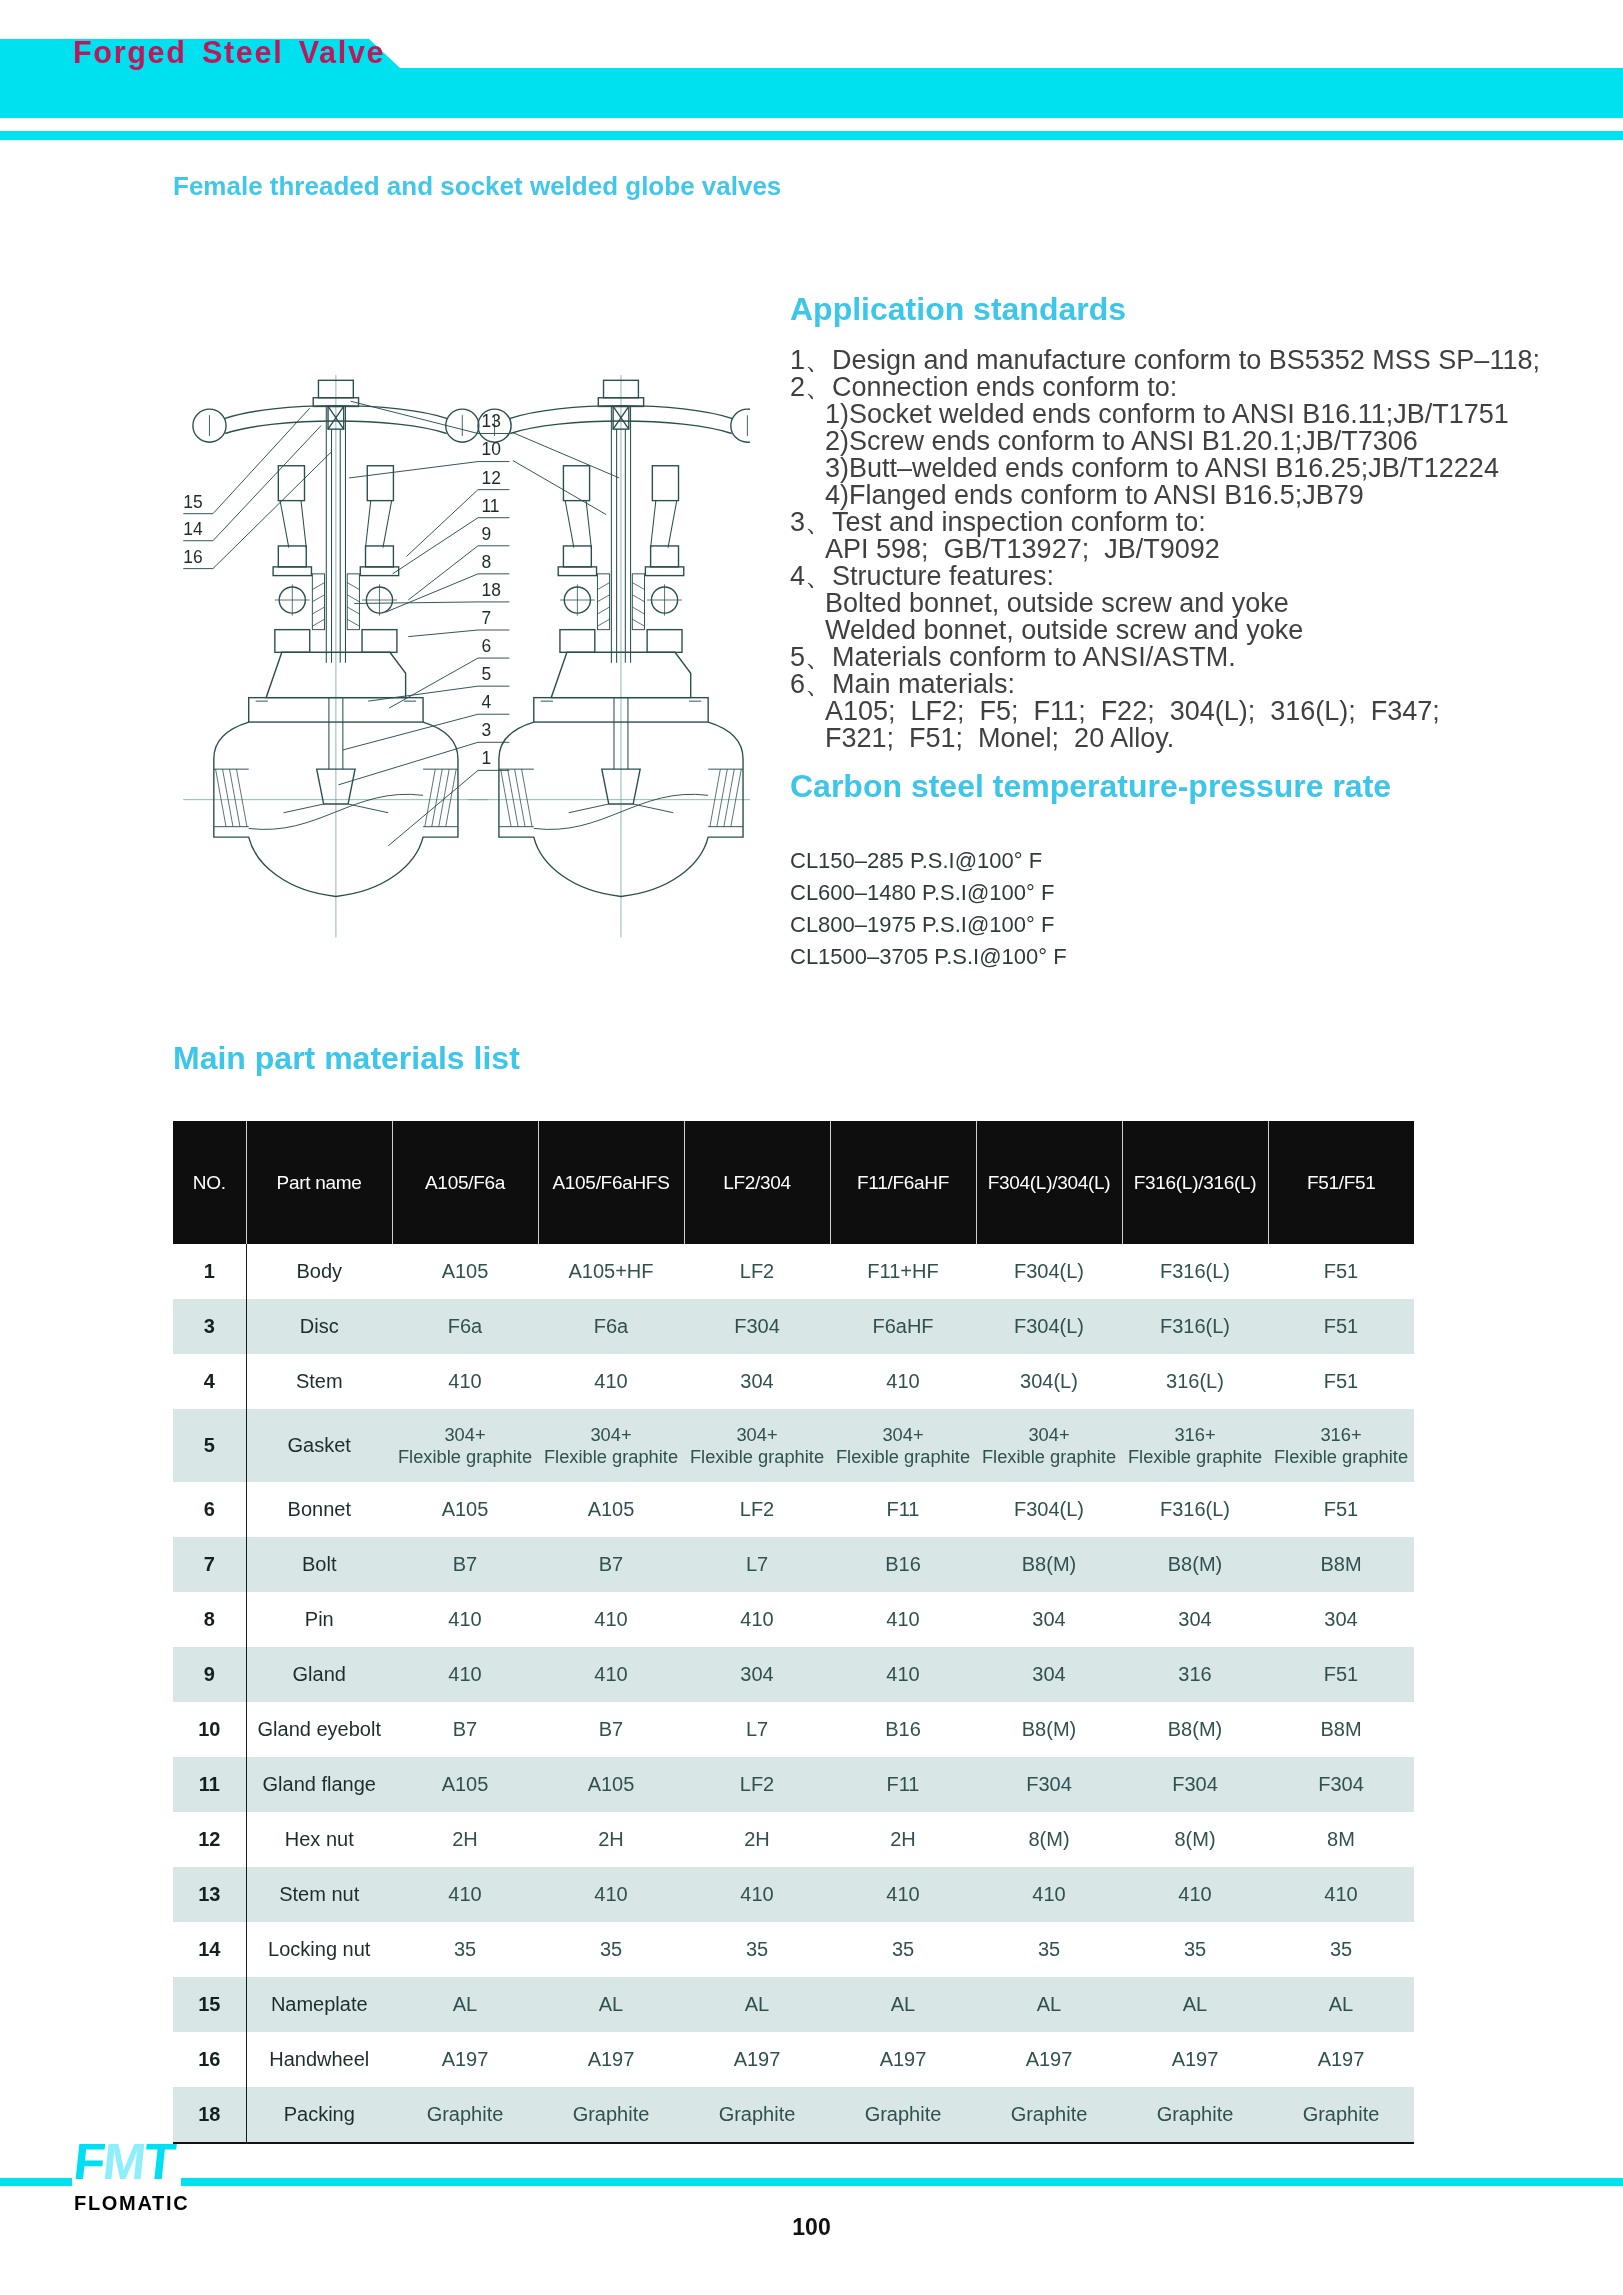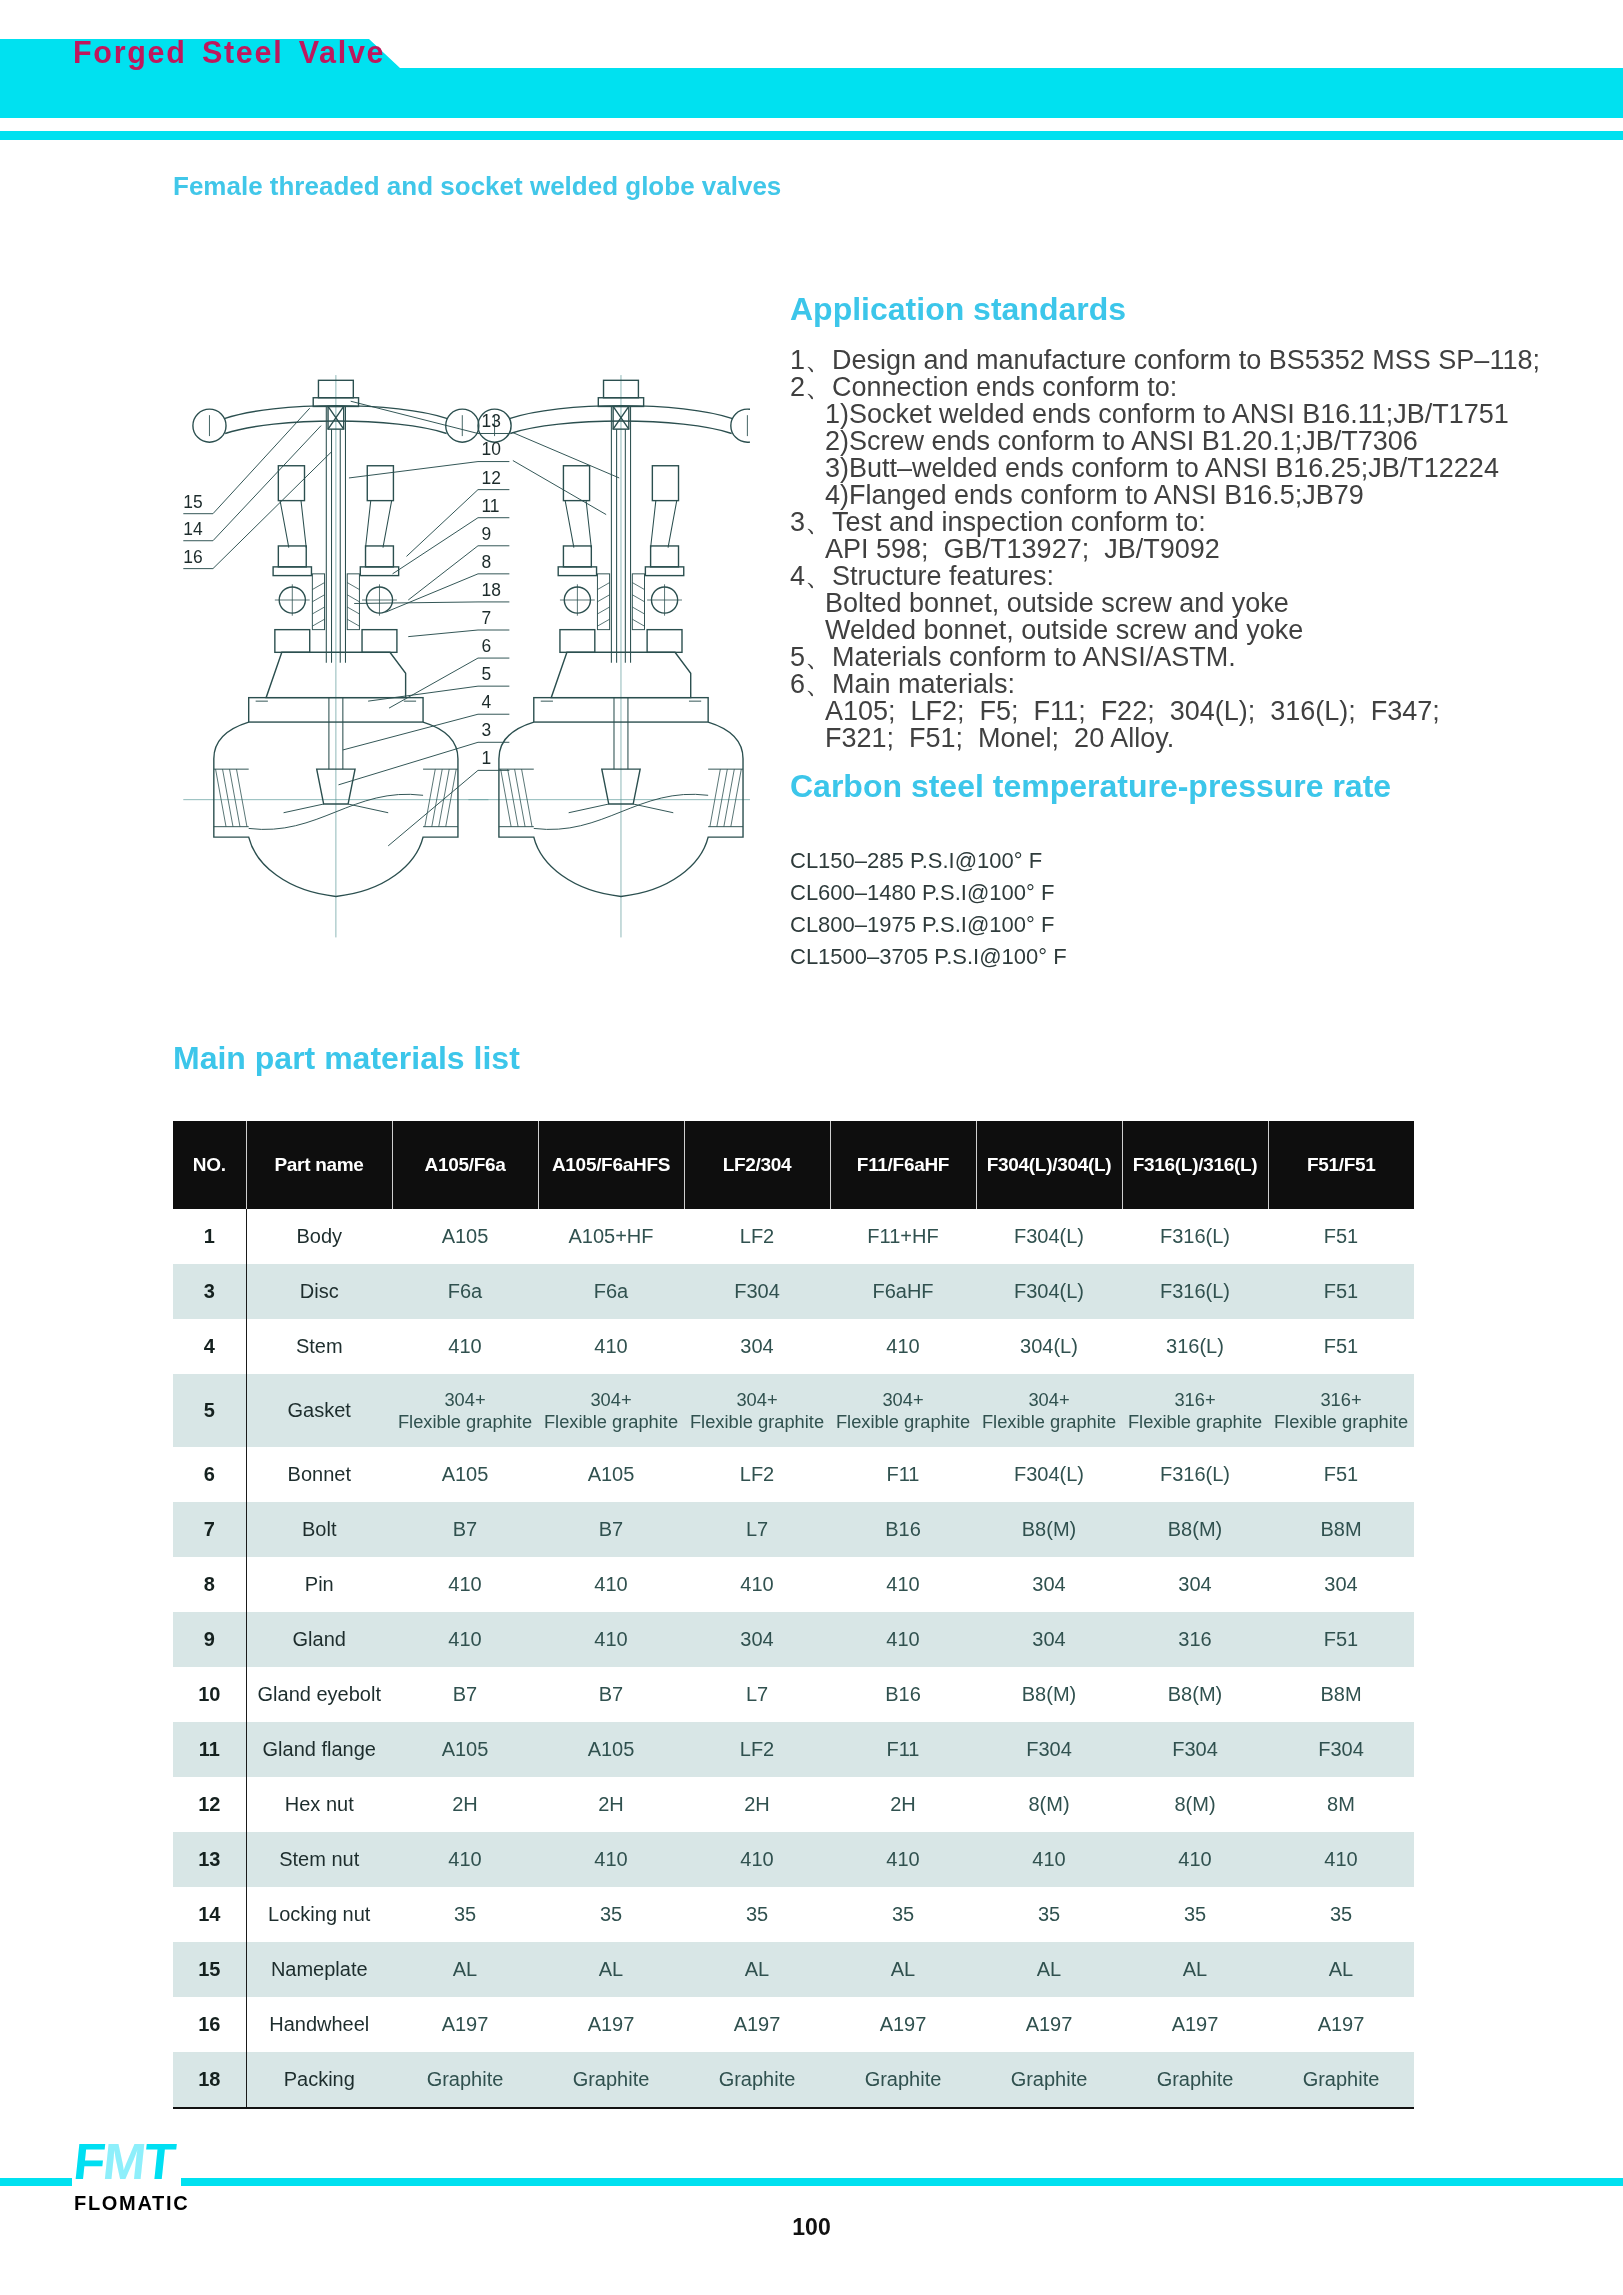--- a/index.html
+++ b/index.html
@@ -20,21 +20,21 @@
   .std-line.ind{padding-left:35px;}
   .pressure{position:absolute;left:790px;top:768px;width:611px;}
   .press-list{margin-top:40px;}
   .press-line{font-size:22px;color:#2e3b3b;line-height:32px;}
   
   .diagram{position:absolute;left:131px;top:375px;width:619px;height:593px;}
   .diagram svg{display:block;}
   
   .mat-heading{position:absolute;left:173px;top:1040px;}
   .mat-table{position:absolute;left:173px;top:1121px;border-collapse:collapse;table-layout:fixed;width:1239px;}
-  .mat-table th{background:#0e0e0e;color:#fff;font-size:19px;font-weight:bold;height:88px;
+  .mat-table th{background:#0e0e0e;color:#fff;font-size:19px;font-weight:normal;height:123px;
        border-left:0.9px solid #cfcfcf;letter-spacing:-0.3px;padding:0 1.7px;}
   .mat-table th:first-child{border-left:none;}
   .mat-table td{text-align:center;font-size:20px;height:55px;padding:0 1.7px;}
   .mat-table tr.shaded{background:#d8e6e6;}
   .mat-table td.c-no{font-weight:bold;color:#15211f;border-right:1.7px solid #1a1a1a;}
   .mat-table td.c-part{color:#1d2d2d;font-weight:500;}
   .mat-table td.c-val{color:#30514f;}
   .mat-table td.two-line{font-size:18.3px;line-height:22px;white-space:pre-line;height:73px;}
   .mat-table tr:last-child td{border-bottom:2.6px solid #111;}
   

